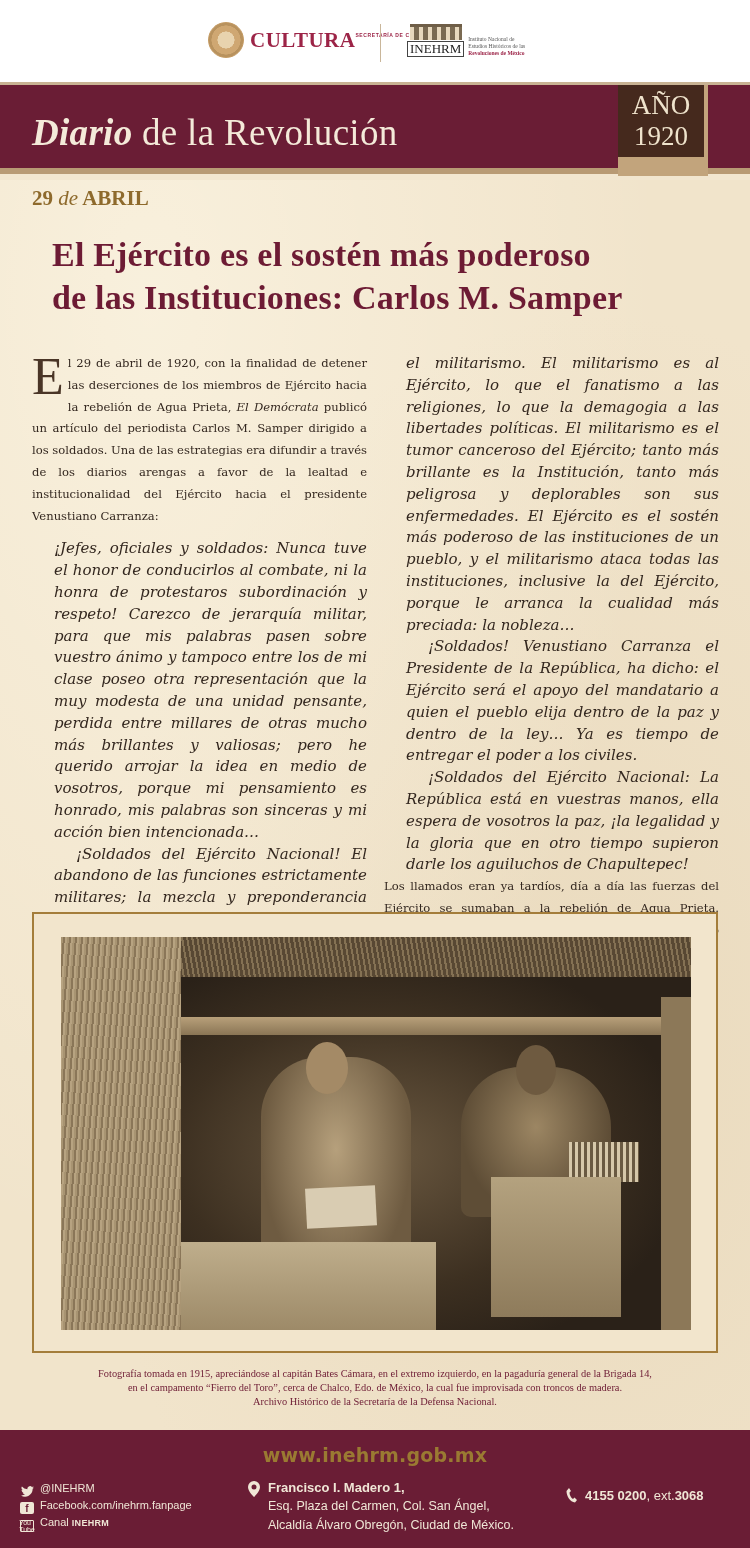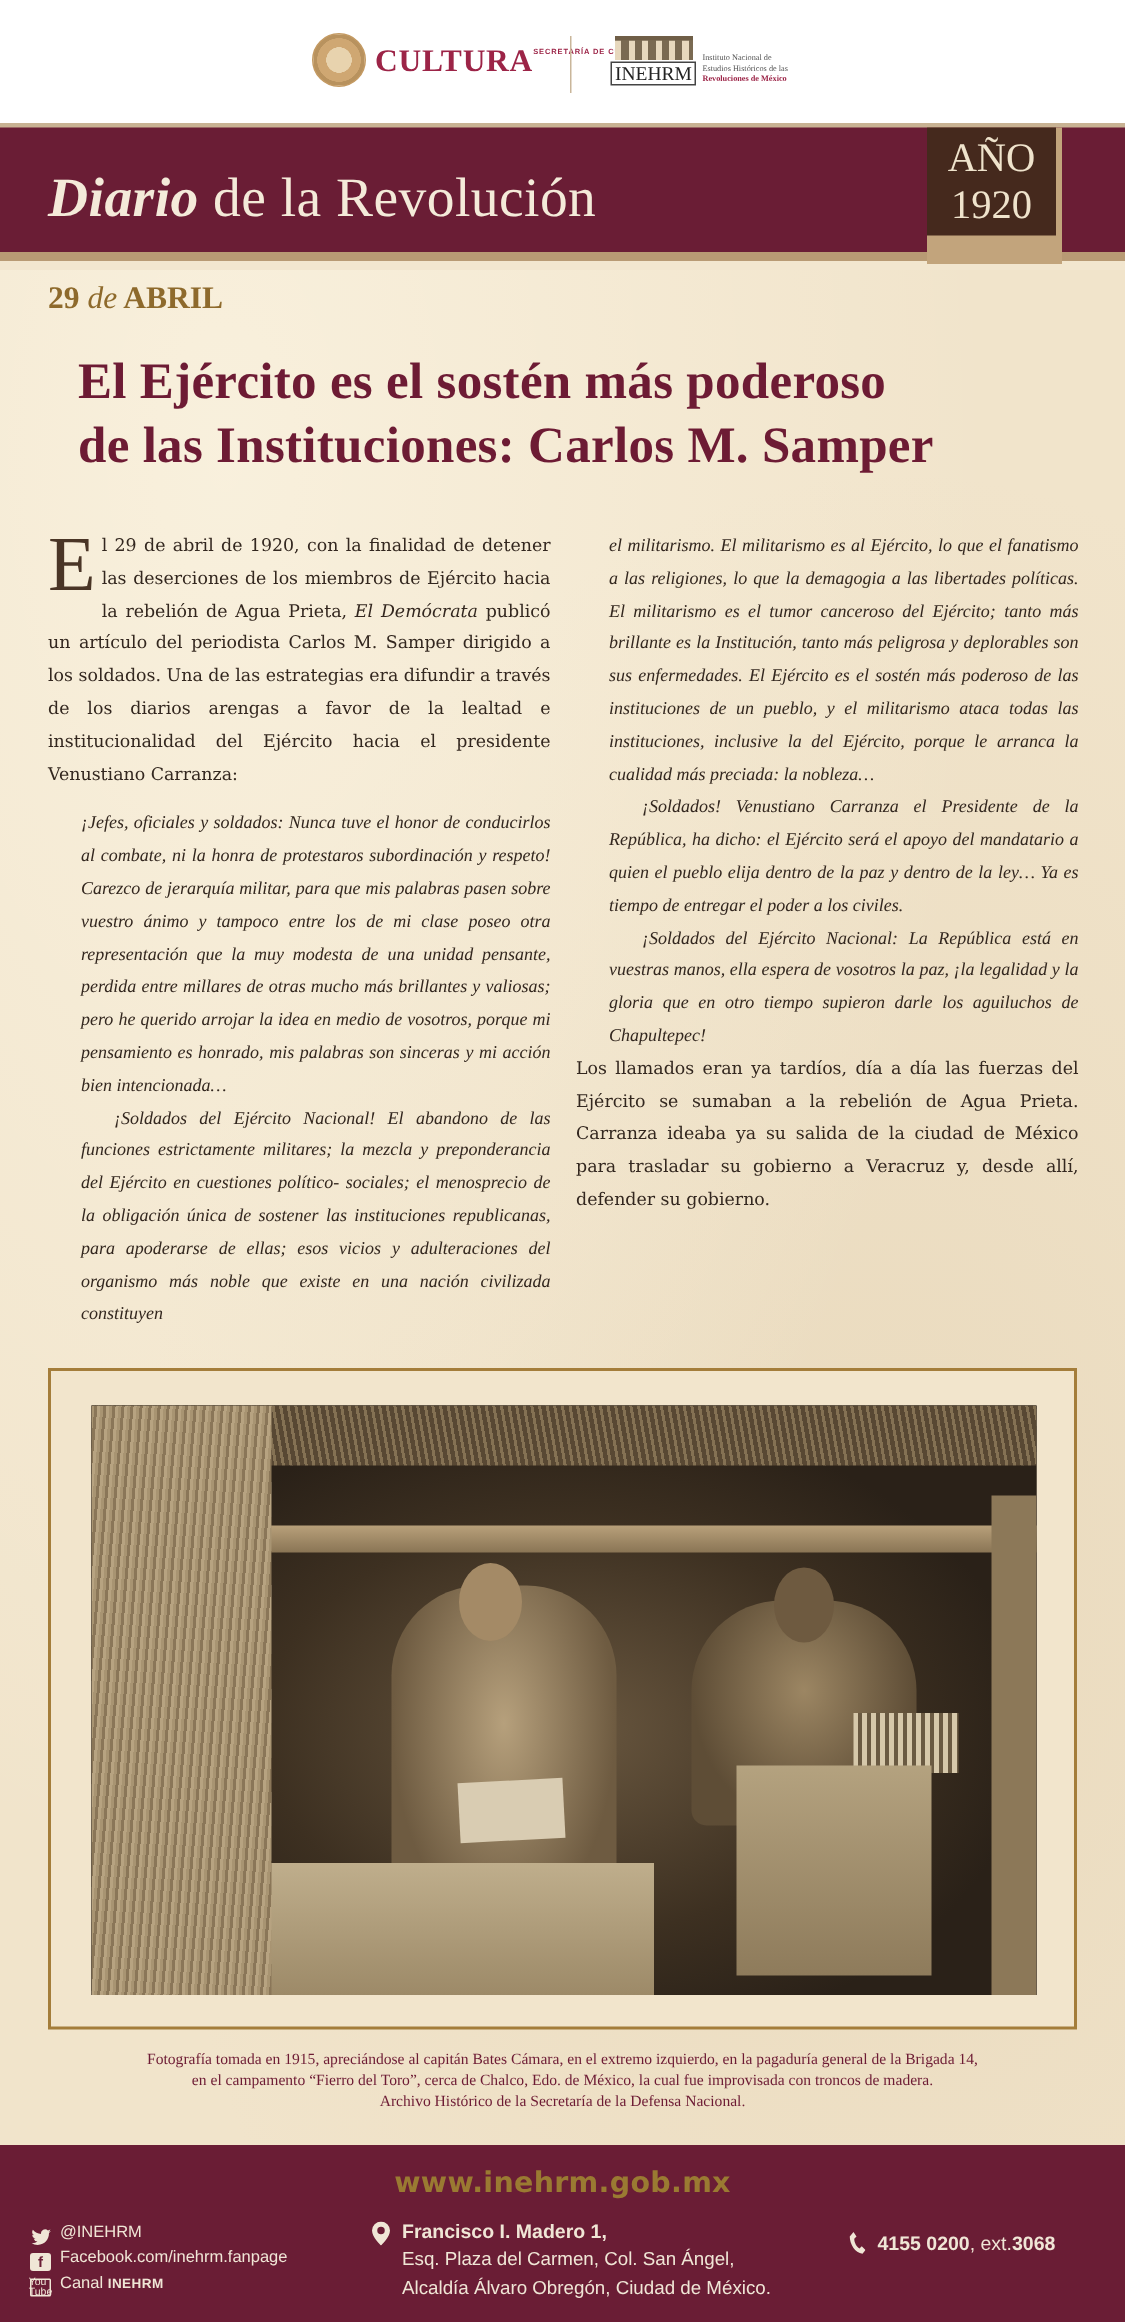--- a/index.html
+++ b/index.html
@@ -78,21 +78,21 @@
     position: absolute; top: 353px; width: 335px;
     font-family: "DejaVu Serif", serif; font-size: 11.6px; line-height: 21.8px; color: #33271f;
     text-align: justify; hyphens: auto;
   }
   .col-left { left: 32px; }
   .col-right { left: 384px; }
   .dropcap {
     float: left; font-size: 52px; line-height: 40px; margin: 4px 4px 0 0; color: #4a3526;
     font-family: "Liberation Serif", serif;
   }
-  .quote { font-style: italic; padding-left: 22px; font-size: 12px; font-family: Liberation Serif, serif; }
+  .quote { font-style: italic; padding-left: 22px; font-size: 15px; }
   .quote p + p { text-indent: 22px; }
   .col-right .quote { padding-left: 22px; }
   .col p { margin: 0; }
   .gap { height: 11px; }
   .noindent { text-indent: 0 !important; }
   .after-quote { margin-top: 11px; }
 
   .photo-frame {
     position: absolute; left: 32px; top: 912px; width: 686px; height: 441px;
     border: 2px solid #a47d3a;

